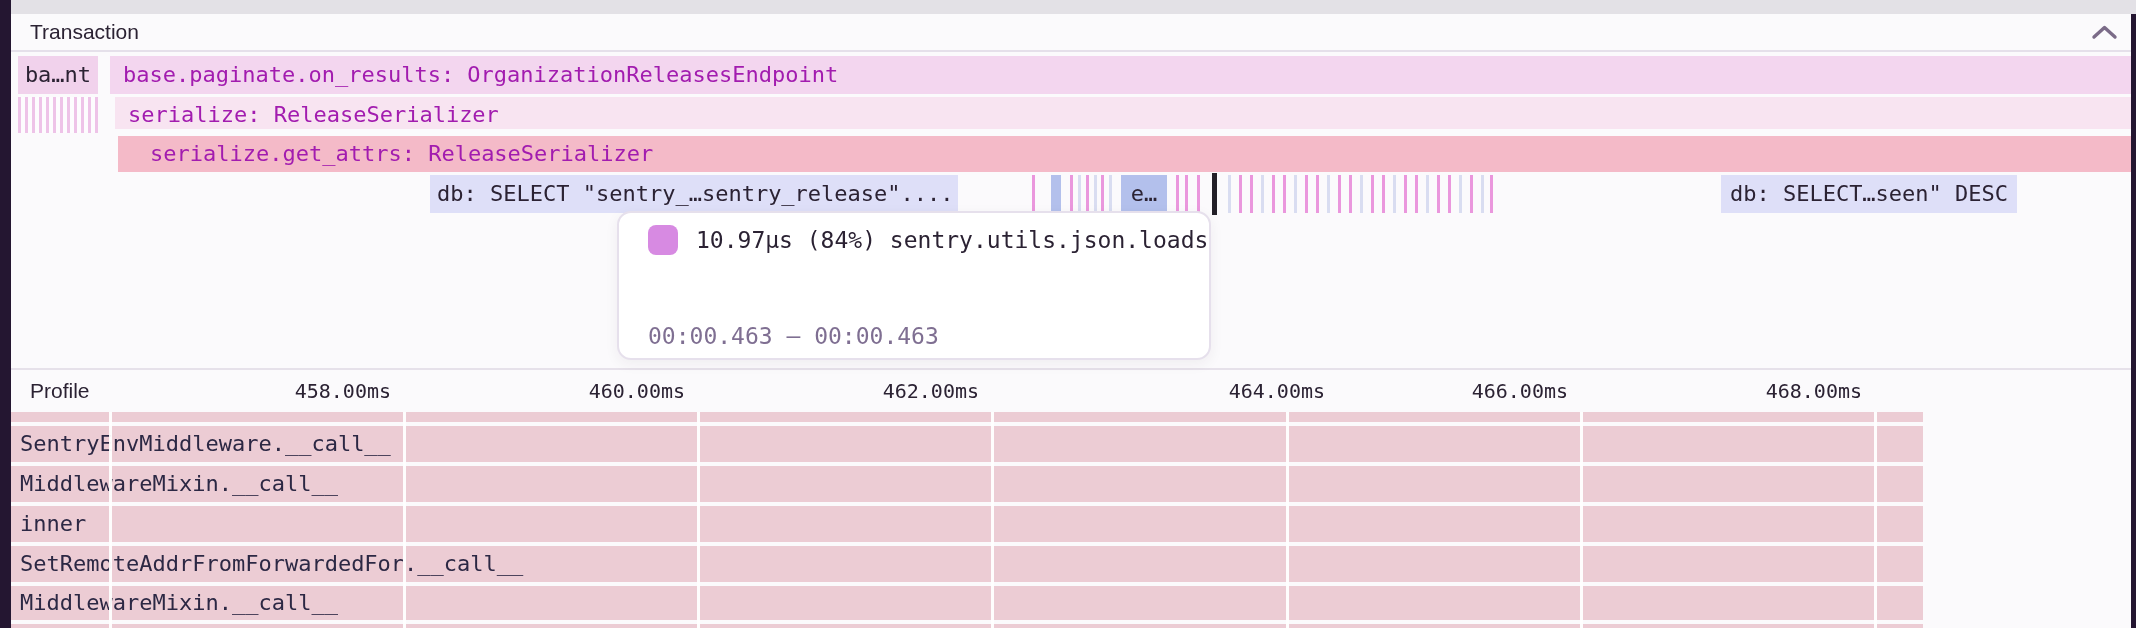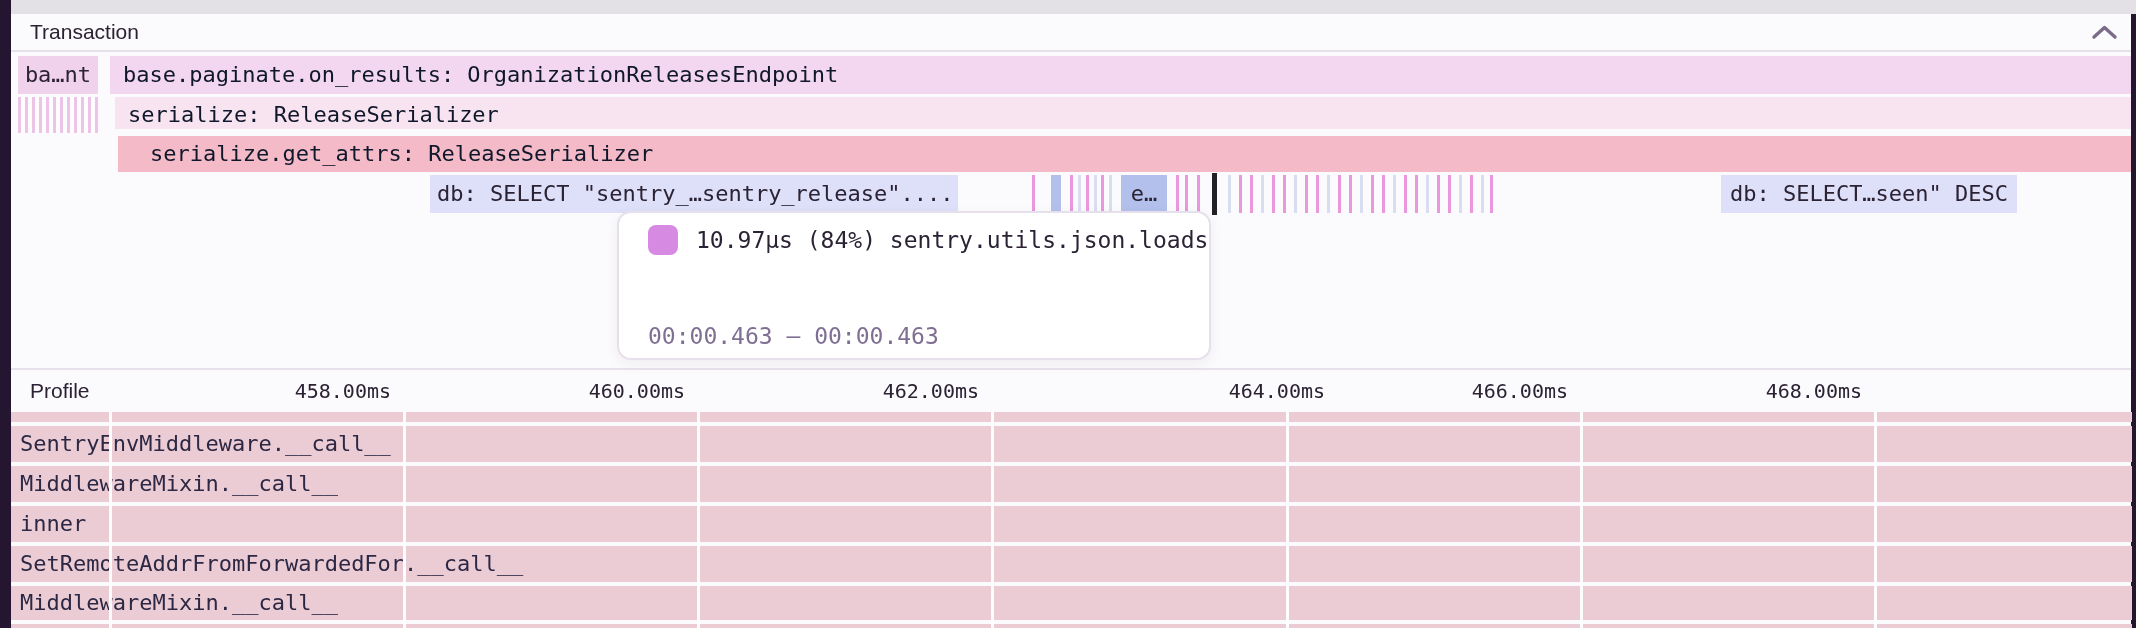--- a/index.html
+++ b/index.html
@@ -16,40 +16,40 @@
   .tx-header{left:11px;top:14px;width:2121px;height:38px;background:#fbfafc;
              border-bottom:2px solid #e5e0ea;display:flex;align-items:center;
              justify-content:space-between;box-sizing:border-box;}
   .section-title{margin-left:19px;font-size:21px;color:#2b2233;}
   .chev{margin-right:14px;}
 
   .chip{box-sizing:border-box;text-align:center;overflow:hidden;white-space:nowrap;
         font-size:22px;color:#2b2233;}
   .chip.striped{background:repeating-linear-gradient(90deg,#eec3e8 0 3px,#fdfcfe 3px 7px);}
   .span-bar{box-sizing:border-box;overflow:hidden;white-space:nowrap;
-            font-size:22px;color:#0f172a;padding-left:13px;}
+            font-size:22px;color:#a21caf;padding-left:13px;}
   .db-bar{box-sizing:border-box;overflow:hidden;white-space:nowrap;
           font-size:22px;color:#2b2233;padding-left:7px;}
   .db-bar.center{text-align:center;padding-left:0;}
 
   .tooltip{left:617px;top:211px;width:594px;height:149px;background:#ffffff;
            border:2px solid #e6e0ec;border-radius:14px;box-sizing:border-box;
            box-shadow:0 4px 14px rgba(43,34,51,0.06);z-index:30;}
   .swatch{left:29px;top:12px;width:30px;height:30px;border-radius:8px;}
   .tt-title{left:77px;top:12px;height:30px;line-height:30px;font-size:23px;color:#2b2233;white-space:nowrap;}
   .tt-op{left:29px;top:60px;height:30px;line-height:30px;font-size:23px;color:#7f6f92;white-space:nowrap;}
   .tt-range{left:29px;top:108px;height:30px;line-height:30px;font-size:23px;color:#7f6f92;white-space:nowrap;}
 
   .profile-header{left:11px;top:368px;width:2121px;height:44px;background:#fbfafc;
                   border-top:2px solid #e6e1ea;box-sizing:border-box;}
   .profile-label{left:30px;top:368px;height:44px;line-height:46px;font-size:21px;color:#2b2233;}
   .tick-label{top:368px;height:44px;line-height:46px;font-size:20px;color:#2b2233;
               transform:translateX(-100%);white-space:nowrap;z-index:6;}
 
-  .flame-row{left:11px;width:2121px;overflow:hidden;white-space:nowrap;
+  .flame-row{left:11px;width:1912px;overflow:hidden;white-space:nowrap;
              font-size:22px;color:#2c2844;padding-left:9px;box-sizing:border-box;z-index:2;}
   .gridline{top:412px;height:216px;width:3px;background:rgba(255,255,255,0.95);z-index:5;}
 
   .micro{top:175px;height:38px;z-index:1;}
   .cursor{top:173px;height:42px;z-index:3;}
 </style>
 </head>
 <body>
 
 <div class="stage" id="stage">

